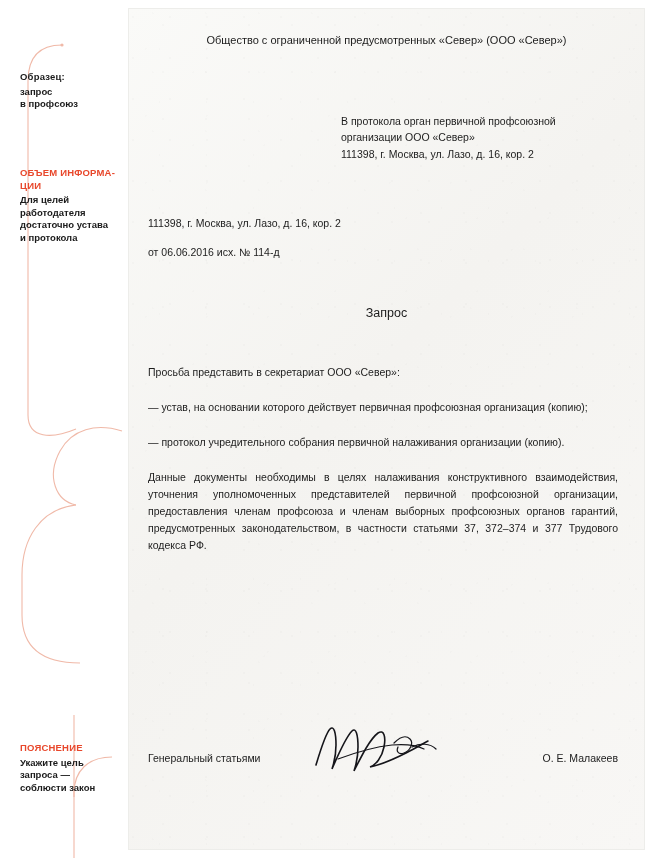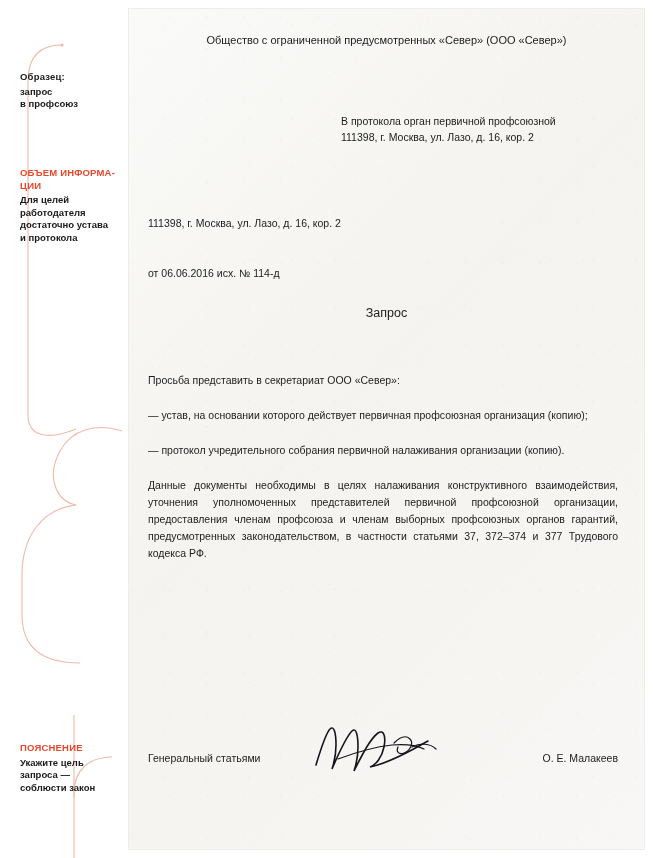--- a/index.html
+++ b/index.html
@@ -102,37 +102,37 @@
   }
 
   #sender-block {
     top: 208px;
     left: 20px;
     width: 320px;
     font-size: 10.5px;
     line-height: 1.5;
   }
   #sender-date {
-    top: 259px;
+    top: 238px;
     left: 20px;
     width: 320px;
     font-size: 10.5px;
   }
 
   #doc-title {
     top: 298px;
     left: 0;
     width: 517px;
     text-align: center;
     font-size: 12.5px;
   }
 
   #body-block {
     position: absolute;
-    top: 364px;
+    top: 356px;
     left: 20px;
     width: 470px;
     font-size: 10.5px;
     line-height: 1.62;
     text-align: justify;
   }
   #body-block p { margin: 0 0 18px 0; }
   #body-block p:last-child { margin-bottom: 5px; }
 
   #sign-row {
@@ -187,20 +187,21 @@
       <div class="note-body" style="font-weight:bold;">Для целей работодателя достаточно устава и протокола</div>
     </div>
   </div>
 
   <div id="sheet">
 
     <div class="doc-line" id="org-header">Общество с ограниченной предусмотренных «Север» (ООО «Север»)</div>
 
     <div class="doc-line" id="addressee">
       <div>В протокола орган первичной профсоюзной</div>
+      <div>организации ООО «Север»</div>
       <div>111398, г. Москва, ул. Лазо, д. 16, кор. 2</div>
     </div>
 
     <div class="doc-line" id="sender-block">111398, г. Москва, ул. Лазо, д. 16, кор. 2</div>
     <div class="doc-line" id="sender-date">от 06.06.2016 исх. № 114-д</div>
 
     <div class="doc-line" id="doc-title">Запрос</div>
 
     <div id="body-block">
       <p>Просьба представить в секретариат ООО «Север»:</p>

